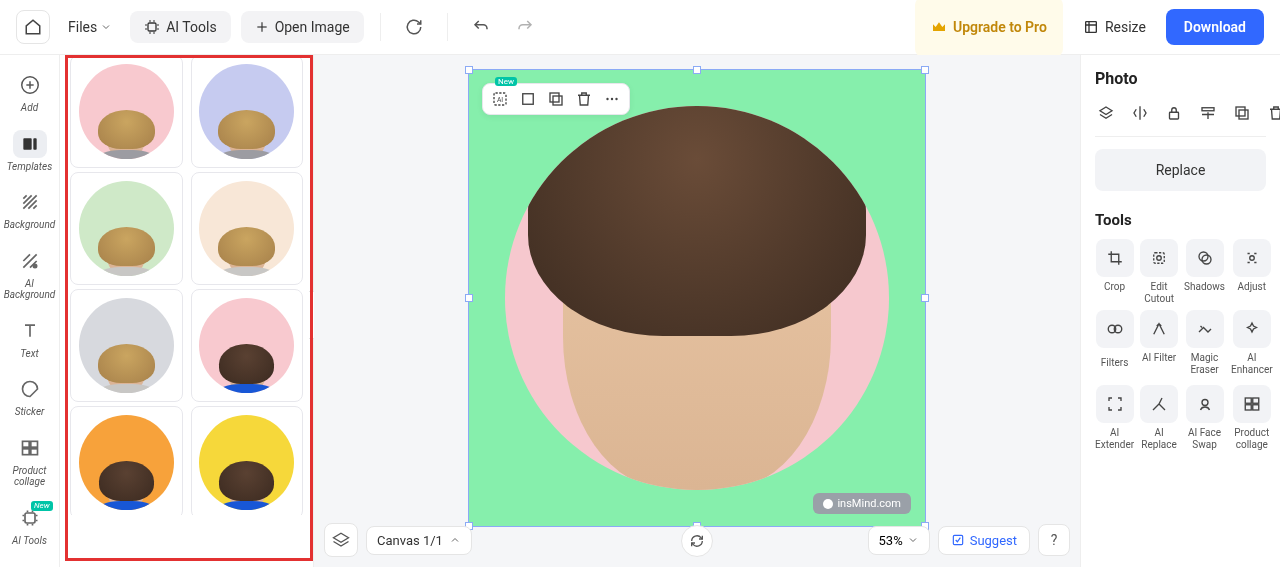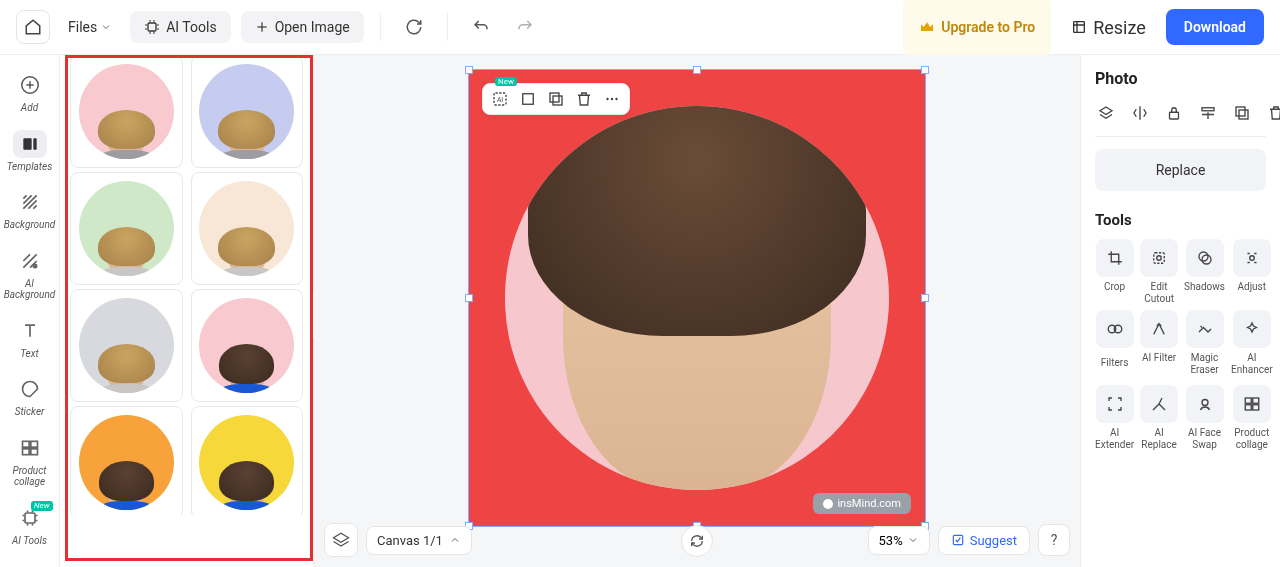--- a/index.html
+++ b/index.html
@@ -7,21 +7,21 @@
 
   
   .topbar { height: 55px; display: flex; align-items: center; padding: 0 16px; border-bottom: 1px solid #eee; gap: 10px; }
   .home-btn { width: 34px; height: 34px; border: 1px solid #e5e5e5; border-radius: 8px; display:flex; align-items:center; justify-content:center; cursor:pointer; }
   .files-dd { display:flex; align-items:center; gap:3px; font-size:14px; color:#333; cursor:pointer; padding:6px 8px; }
   .pill-btn { background:#f3f3f5; border-radius:8px; padding:8px 14px; font-size:14px; display:flex; align-items:center; gap:6px; cursor:pointer; color:#333; }
   .sep { width:1px; height:28px; background:#eee; margin:0 6px; }
   .icon-btn { width:34px; height:34px; display:flex; align-items:center; justify-content:center; cursor:pointer; color:#555; border-radius:6px; }
   .spacer { flex:1; }
   .upgrade-btn { background:#fffbea; color:#c1870a; border:0; padding:22px 16px; border-radius:8px; font-size:14px; font-weight:600; display:flex; align-items:center; gap:6px; cursor:pointer; }
-  .resize-btn { display:flex; align-items:center; gap:6px; font-size:18px; color:#333; padding:6px 10px; cursor:pointer; }
+  .resize-btn { display:flex; align-items:center; gap:6px; font-size:14px; color:#333; padding:6px 10px; cursor:pointer; }
   .download-btn { background:#3168ff; color:#fff; border:0; padding:10px 18px; border-radius:8px; font-size:14px; font-weight:600; cursor:pointer; }
 
   
   .main { display:flex; height:512px; }
 
   
   .rail { width:60px; border-right:1px solid #eee; display:flex; flex-direction:column; align-items:center; padding-top:10px; gap:2px; }
   .rail-item { width:54px; display:flex; flex-direction:column; align-items:center; padding:6px 0 8px; cursor:pointer; border-radius:8px; position:relative;font-style:italic; }
   .rail-item.active .rail-icon-wrap { background:#eceef2; }
   .rail-icon-wrap { width:34px; height:28px; border-radius:8px; display:flex; align-items:center; justify-content:center; }
@@ -40,21 +40,21 @@
   .hair-dark::before { content:""; position:absolute; inset:-15% -22% 20% -22%; background:radial-gradient(ellipse at 50% 30%, #5a4132, #3b2a20); border-radius:50% 50% 40% 40%; }
   .torso { position:absolute; bottom:-40%; left:-30%; right:-30%; height:60%; border-radius:40% 40% 0 0; }
   .bg-pink{background:#f8c9cf;} .bg-lavender{background:#c6cbf0;} .bg-green{background:#cfe9c8;}
   .bg-cream{background:#f8e7d7;} .bg-grey{background:#d7d9de;} .bg-orange{background:#f7a23b;} .bg-yellow{background:#f6d83a;}
 
   .panel-edge-tab { position:absolute; right:-12px; top:46%; width:16px; height:48px; background:#fff; border:1px solid #e5e5e5; border-left:0; border-radius:0 8px 8px 0; display:flex; align-items:center; justify-content:center; cursor:pointer; color:#888; font-size:10px; }
 
   
   .stage { flex:1; background:#f5f6f8; position:relative; display:flex; align-items:flex-start; justify-content:center; }
   .artboard-wrap { margin-top:14px; position:relative; }
-  .artboard { width:458px; height:458px; background:#ef4444; border:1px solid #8baaf5; position:relative;text-align:right; }
+  .artboard { width:458px; height:458px; background:#86efac; border:1px solid #8baaf5; position:relative;text-align:right; }
   .sel-handle { position:absolute; width:8px; height:8px; background:#fff; border:1px solid #8baaf5; }
   .sh-tl{top:-4px;left:-4px;} .sh-tr{top:-4px;right:-4px;} .sh-bl{bottom:-4px;left:-4px;} .sh-br{bottom:-4px;right:-4px;}
   .sh-tm{top:-4px;left:50%;margin-left:-4px;} .sh-bm{bottom:-4px;left:50%;margin-left:-4px;}
   .sh-ml{left:-4px;top:50%;margin-top:-4px;} .sh-mr{right:-4px;top:50%;margin-top:-4px;}
   .float-toolbar { position:absolute; top:14px; left:14px; background:#fff; border:1px solid #e7e7ec; border-radius:8px; padding:6px 8px; display:flex; gap:10px; box-shadow:0 2px 6px rgba(0,0,0,.06); z-index:3; }
   .ft-badge { position:absolute; top:-7px; left:12px; background:#00c4a7; color:#fff; font-size:8px; padding:0 3px; border-radius:3px; }
   .canvas-avatar { width:84%; height:84%; border-radius:50%; background:#f6c8ce; position:absolute; left:8%; top:8%; overflow:hidden; }
   .canvas-head { position:absolute; width:70%; height:100%; left:15%; top:0; border-radius:50% 50% 40% 40%; background:linear-gradient(#eccaa9,#dbb593); }
   .canvas-hair{position:absolute; inset:-6% 6% 40% 6%; background:radial-gradient(ellipse at 50% 30%, #6a4c38, #3c2b20); border-radius:50% 50% 40% 40%;}
   .watermark { position:absolute; bottom:12px; right:14px; background:#9aa0a8; border-radius:6px; padding:4px 10px; font-size:11px; color:#fff; display:flex; align-items:center; gap:4px; }

